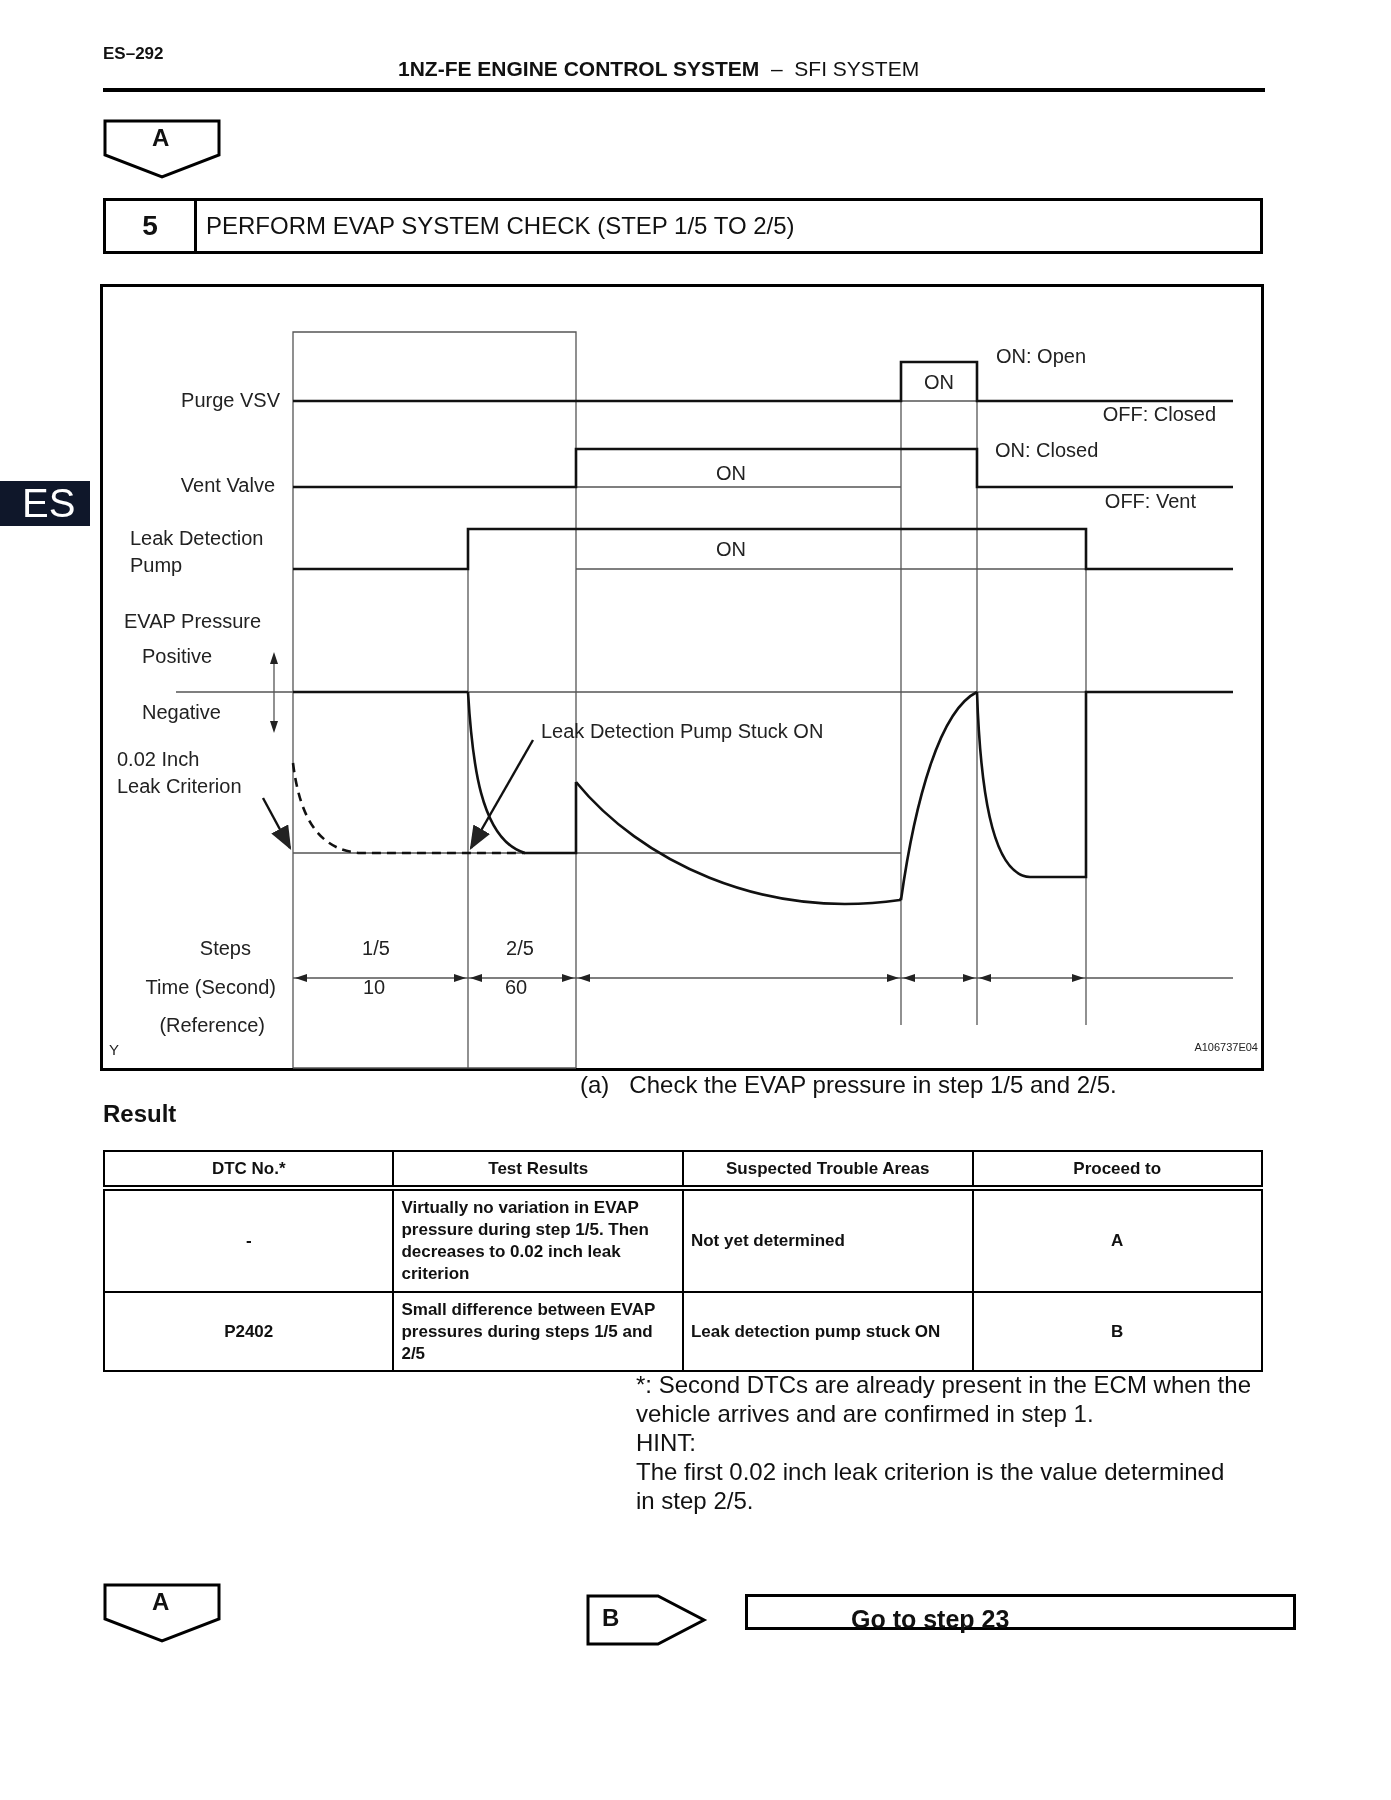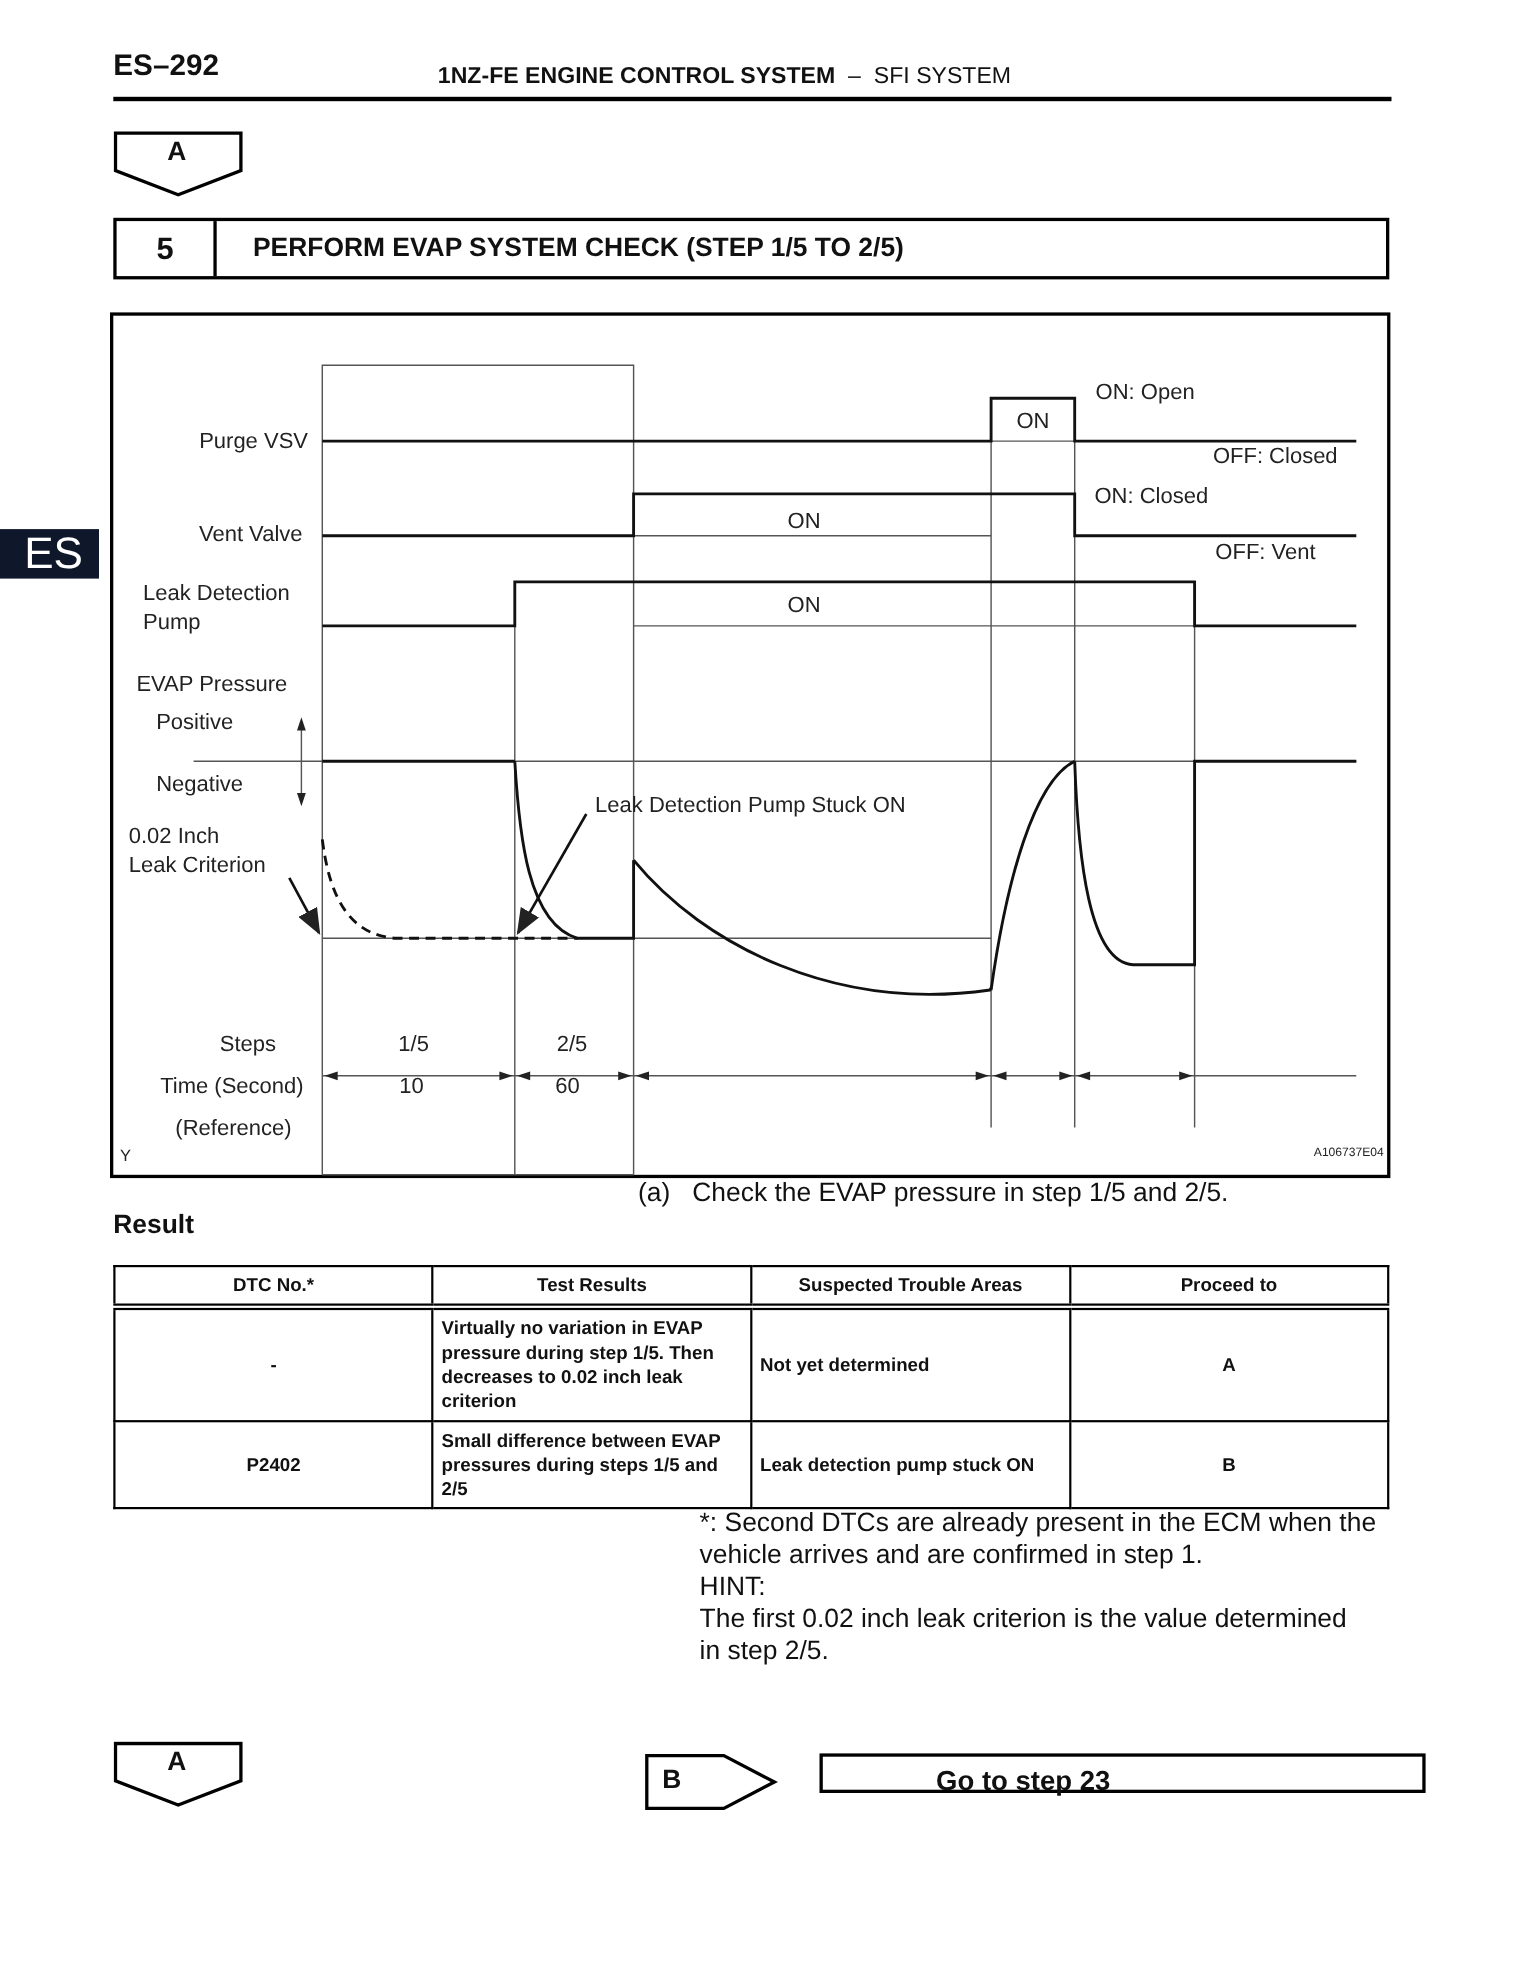--- a/index.html
+++ b/index.html
@@ -1,28 +1,28 @@
 <!DOCTYPE html>
 <html><head>
 <meta charset="utf-8">
 <style>
   html, body { margin:0; padding:0; background:#ffffff; }
   body { width:1391px; height:1800px; position:relative; overflow:hidden;
          font-family:"Liberation Sans", sans-serif; color:#111; }
   .abs { position:absolute; }
-  .page-no { left:103px; top:44px; font-size:27px; font-weight:bold; }
+  .page-no { left:103px; top:44px; font-size:17px; font-weight:bold; }
   .running-title { left:398px; top:57px; font-size:21px; white-space:nowrap;text-align:right; }
   .running-title .b { font-weight:bold; }
   .header-rule { left:103px; top:88px; width:1162px; height:4px; background:#000; }
   .es-tab { left:0; top:481px; width:90px; height:45px; background:#0f172a; color:#fff;
             font-size:40px; line-height:45px; text-align:left; padding-left:22px; box-sizing:border-box; }
   .step-box { left:103px; top:198px; width:1160px; height:56px; border:3px solid #000; box-sizing:border-box; display:flex; }
   .step-num { width:88px; border-right:3px solid #000; font-size:28px; font-weight:bold;
               display:flex; align-items:center; justify-content:center; }
-  .step-title { padding-left:9px; font-size:24px; font-weight:bold; display:flex; align-items:center;margin-left:24px; }
+  .step-title { padding-left:9px; font-size:24px; font-weight:normal; display:flex; align-items:center; }
   .diagram { left:100px; top:284px; width:1164px; height:787px; border:3px solid #000; box-sizing:border-box; }
   .diagram svg { position:absolute; left:-103px; top:-287px; }
   .check-text { left:580px; top:1071px; font-size:24px; white-space:nowrap; }
   .result-label { left:103px; top:1100px; font-size:24px; font-weight:bold; }
   table.result { position:absolute; left:103px; top:1150px; width:1160px; border-collapse:collapse;
                  font-size:17px; font-weight:bold; }
   table.result th, table.result td { border:2px solid #000; padding:2px 7px; }
   table.result th { height:29px; text-align:center; border-bottom:6px double #000; }
   table.result td { line-height:22px; }
   table.result td.c { text-align:center; }

